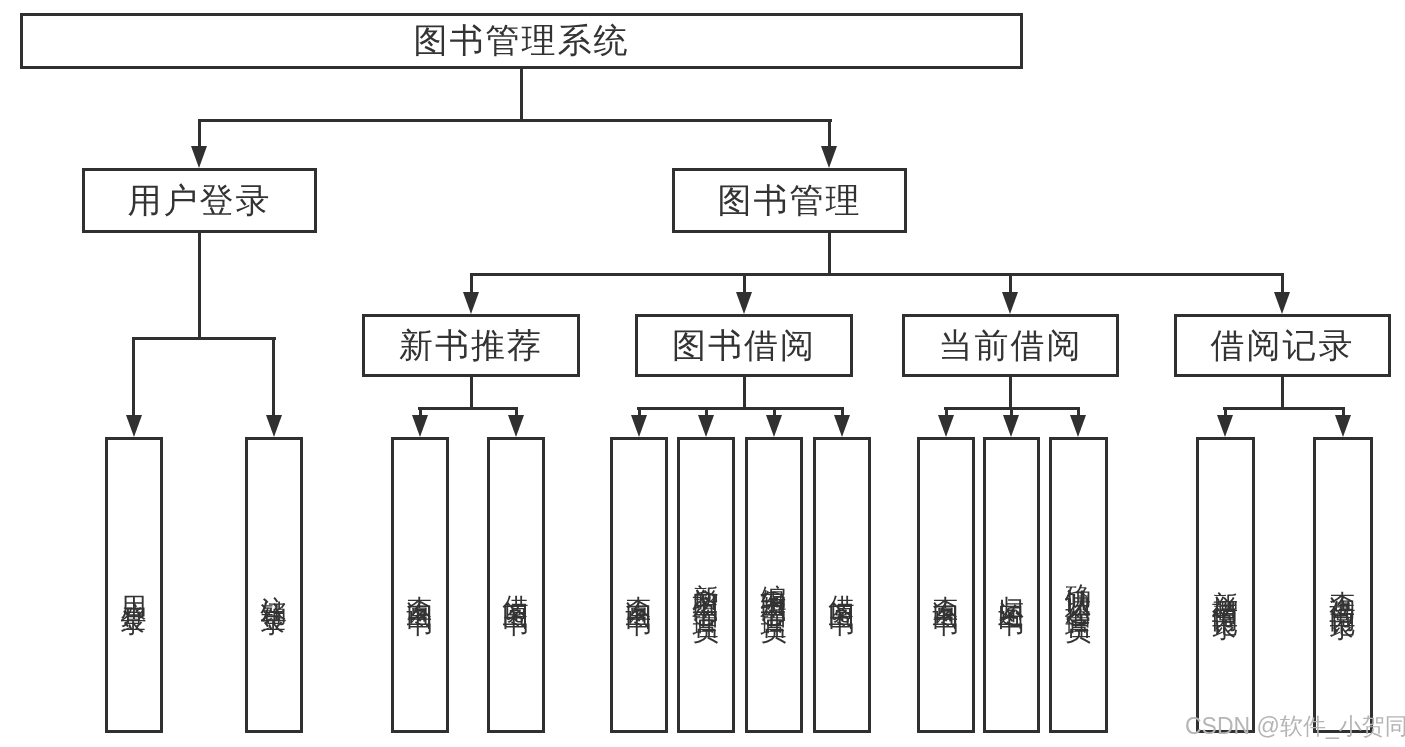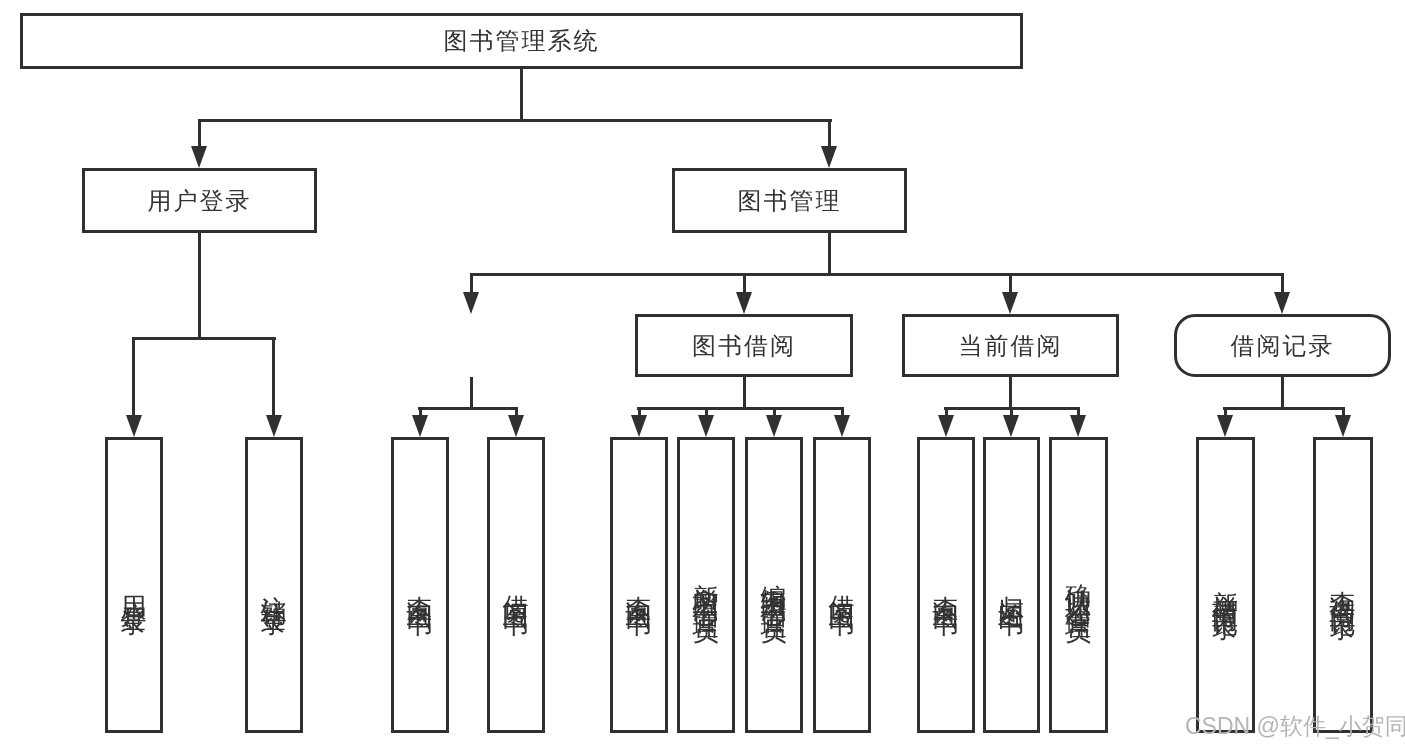--- a/index.html
+++ b/index.html
@@ -15,21 +15,21 @@
     position: absolute;
     box-sizing: border-box;
     border: 3px solid #303030;
     background: #ffffff;
     display: flex;
     align-items: center;
     justify-content: center;
     color: #333333;
   }
   .node .lbl {
-    font-size: 24px;
+    font-size: 34px;
     letter-spacing: 2px;
     white-space: nowrap;
   }
   .leaf .vlbl {
     writing-mode: vertical-rl;
     text-orientation: mixed;
     font-size: 26px;
     letter-spacing: 5px;
     line-height: 1;
   }
@@ -87,27 +87,30 @@
   <div class="line h" style="left:470px;top:273px;width:814px;"></div>
   <div class="line v" style="left:470px;top:273px;height:20px;"></div>
   <div class="ah" style="left:463px;top:292px;"></div>
   <div class="line v" style="left:743px;top:273px;height:20px;"></div>
   <div class="ah" style="left:736px;top:292px;"></div>
   <div class="line v" style="left:1009px;top:273px;height:20px;"></div>
   <div class="ah" style="left:1002px;top:292px;"></div>
   <div class="line v" style="left:1281px;top:273px;height:20px;"></div>
   <div class="ah" style="left:1274px;top:292px;"></div>
 
+  <div class="node" style="left:362px;top:314px;width:218px;height:63px;">
+    <span class="lbl">新书推荐</span>
+  </div>
   <div class="node" style="left:635px;top:314px;width:218px;height:63px;">
     <span class="lbl">图书借阅</span>
   </div>
   <div class="node" style="left:902px;top:314px;width:217px;height:63px;">
     <span class="lbl">当前借阅</span>
   </div>
-  <div class="node" style="left:1174px;top:314px;width:217px;height:63px;border-radius:21px;">
+  <div class="node" style="left:1174px;top:314px;width:217px;height:63px;">
     <span class="lbl">借阅记录</span>
   </div>
 
   <div class="line v" style="left:470px;top:377px;height:30px;"></div>
   <div class="line h" style="left:418px;top:407px;width:100px;"></div>
   <div class="line v" style="left:419px;top:407px;height:10px;"></div>
   <div class="ah" style="left:412px;top:415px;"></div>
   <div class="line v" style="left:515px;top:407px;height:10px;"></div>
   <div class="ah" style="left:508px;top:415px;"></div>
 

